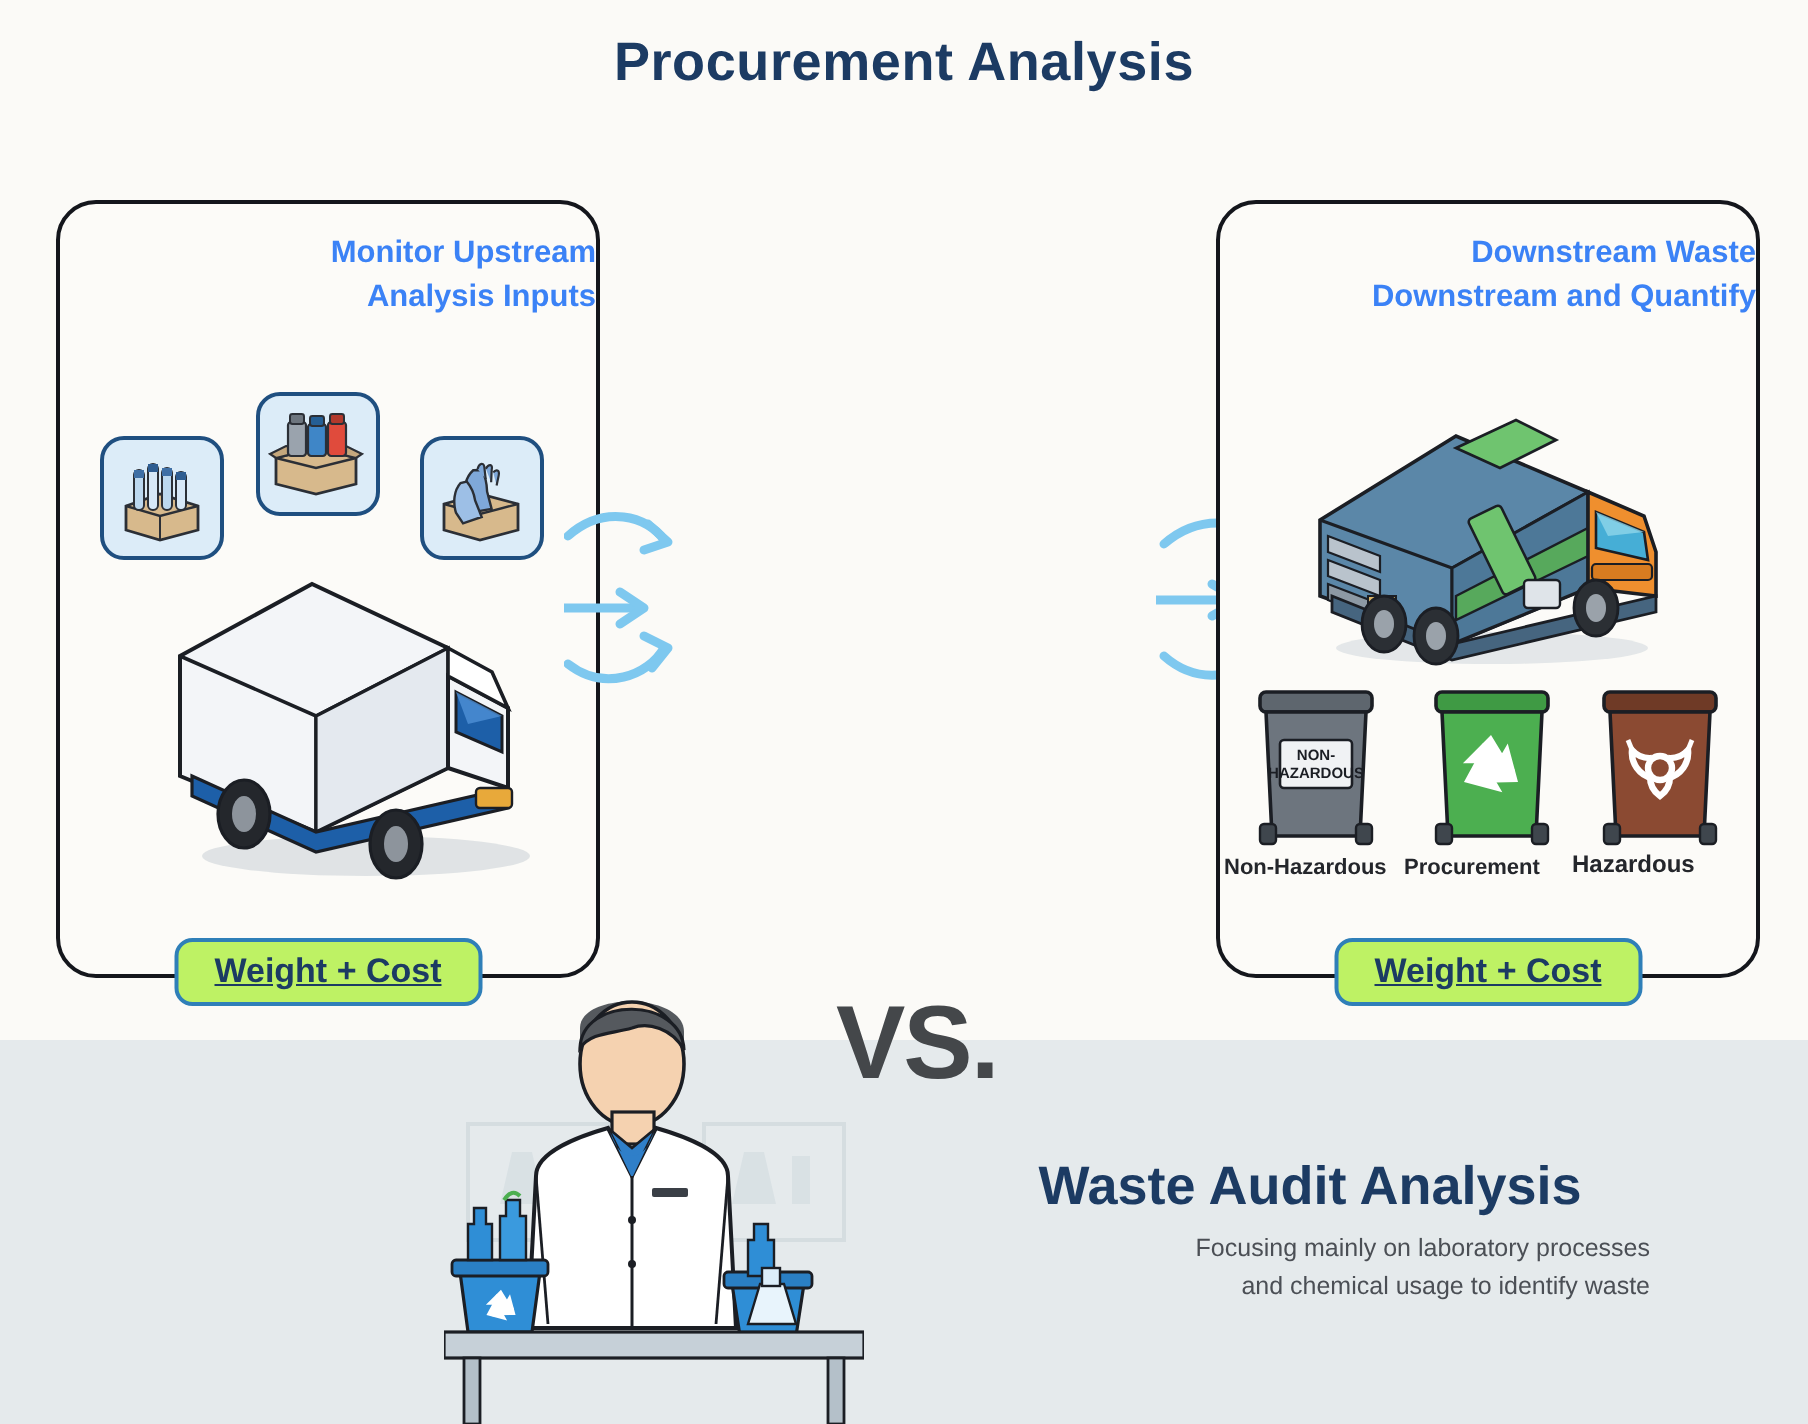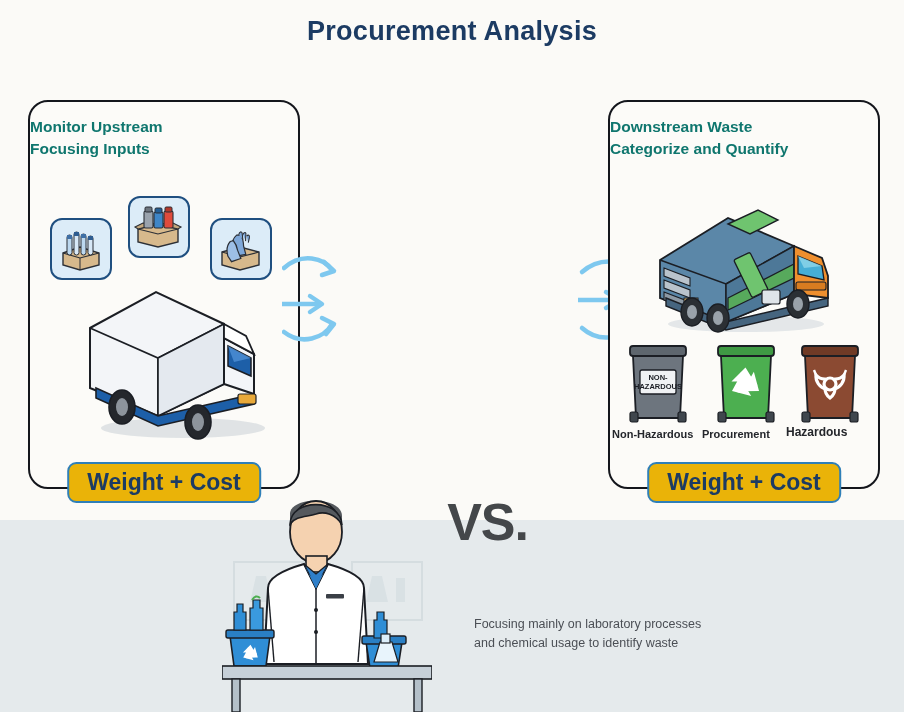--- a/index.html
+++ b/index.html
@@ -22,72 +22,72 @@
     position:absolute;background:#fcfbf8;
     border:2.5px solid #14161c;border-radius:20px;
   }
   #panel-left{left:28px;top:100px;width:268px;height:385px;}
   #panel-right{left:608px;top:100px;width:268px;height:385px;}
   #panel-center{
     left:316px;top:186px;width:272px;height:222px;
     background:#ccd5dd;border:2.5px solid #14161c;border-radius:12px;overflow:hidden;
   }
   .panel-head{
-    position:absolute;left:0;top:14px;width:100%;text-align:left;
-    font-size:15.5px;font-weight:bold;color:#0f766e;line-height:22px;
+    position:absolute;left:0;top:14px;width:100%;text-align:right;
+    font-size:15.5px;font-weight:bold;color:#3b82f6;line-height:22px;
   }
   .badge{
     position:absolute;bottom:-16px;left:50%;transform:translateX(-50%);
-    background:#eab308;border:2px solid #2f7fb8;border-radius:9px;
-    padding:5px 18px;font-size:23px;font-weight:bold;color:#1c3b63;white-space:nowrap;
+    background:#bef264;border:2px solid #2f7fb8;border-radius:9px;
+    padding:5px 18px;font-size:17px;font-weight:bold;color:#1c3b63;white-space:nowrap;text-decoration:underline;
   }
 
   .supply-box{
     position:absolute;width:58px;height:58px;border-radius:12px;
     background:#dcecf8;border:2.5px solid #1f4f80;
   }
   #supply-0{left:50px;top:218px;}
   #supply-1{left:128px;top:196px;}
   #supply-2{left:210px;top:218px;}
   .supply-box svg{position:absolute;left:3px;top:3px;}
 
   .bin-label{
     position:absolute;font-size:11px;font-weight:bold;color:#24262b;
     text-align:left;white-space:nowrap;
   }
 
   .vs{
-    position:absolute;left:418px;top:492px;width:110px;text-align:right;
+    position:absolute;left:418px;top:492px;width:110px;text-align:left;
     font-size:52px;font-weight:bold;color:#44474a;letter-spacing:-1px;
   }
   .wa-title{
     position:absolute;left:455px;top:578px;width:400px;text-align:center;
     font-size:27px;font-weight:bold;color:#1c3b63;
   }
   .wa-sub{
-    position:absolute;left:474px;top:615px;width:330px;text-align:left;
+    position:absolute;left:495px;top:615px;width:330px;text-align:right;
     font-size:12.5px;color:#4b4f55;line-height:19px;
   }
   .arrows{position:absolute;left:0;top:0;}
   .scene{position:absolute;left:0;top:0;}
 </style>
 </head>
 <body>
 
 <div id="stage">
 
   <div class="bg-top"></div>
   <div class="bg-bottom"></div>
 
   <div class="title">Procurement Analysis</div>
 
   <div class="panel" id="panel-left">
     <div class="panel-head">
       <div>Monitor Upstream</div>
-      <div>Focusing Inputs</div>
+      <div>Analysis Inputs</div>
     </div>
     <div class="badge">Weight + Cost</div>
   </div>
 
   <div class="supply-box" id="supply-0">
     <svg width="50" height="50" viewBox="0 0 50 50">
       <path d="M8 30 L25 24 L44 30 L44 42 L25 47 L8 42 Z" fill="#d7b98c" stroke="#2b2f36" stroke-width="1.4"></path>
       <path d="M8 30 L25 35 L44 30" fill="none" stroke="#2b2f36" stroke-width="1.2"></path>
       <path d="M25 35 L25 47" stroke="#2b2f36" stroke-width="1"></path>
       <g>
@@ -249,21 +249,21 @@
     <path d="M46 14 L58 23 L46 27" fill="none" stroke="#7ec8ef" stroke-width="4.5" stroke-linecap="round" stroke-linejoin="round"></path>
     <path d="M4 78 C22 94 46 88 56 74" fill="none" stroke="#7ec8ef" stroke-width="4.5" stroke-linecap="round"></path>
     <path d="M46 68 L58 74 L50 84" fill="none" stroke="#7ec8ef" stroke-width="4.5" stroke-linecap="round" stroke-linejoin="round"></path>
     <path d="M0 50 L36 50" fill="none" stroke="#7ec8ef" stroke-width="4.5" stroke-linecap="round"></path>
     <path d="M28 42 L42 50 L28 58" fill="none" stroke="#7ec8ef" stroke-width="4.5" stroke-linecap="round" stroke-linejoin="round"></path>
   </svg>
 
   <div class="panel" id="panel-right">
     <div class="panel-head">
       <div>Downstream Waste</div>
-      <div>Categorize and Quantify</div>
+      <div>Downstream and Quantify</div>
     </div>
     <div class="badge">Weight + Cost</div>
   </div>
 
   <div class="scene" style="left:646px;top:198px;">
     <svg width="200" height="140" viewBox="0 0 200 140">
       <ellipse cx="100" cy="126" rx="78" ry="8" fill="#ccd3da" opacity=".5"></ellipse>
 
       <path d="M14 62 L82 20 L148 48 L148 96 L80 124 L14 100 Z" fill="#5b87a8" stroke="#1b1e24" stroke-width="1.8"></path>
       <path d="M14 62 L80 86 L148 48" fill="none" stroke="#1b1e24" stroke-width="1.5"></path>
@@ -398,18 +398,19 @@
       </g>
 
       <rect x="0" y="174" width="210" height="13" fill="#c6d0d8" stroke="#1b1e24" stroke-width="1.6"></rect>
       <rect x="10" y="187" width="8" height="33" fill="#b4c0c9" stroke="#1b1e24" stroke-width="1.4"></rect>
       <rect x="192" y="187" width="8" height="33" fill="#b4c0c9" stroke="#1b1e24" stroke-width="1.4"></rect>
     </svg>
   </div>
 
   <div class="vs">VS.</div>
 
+  <div class="wa-title">Waste Audit Analysis</div>
   <div class="wa-sub">
     <div>Focusing mainly on laboratory processes</div>
     <div>and chemical usage to identify waste</div>
   </div>
 
 </div>
 
 </body></html>

